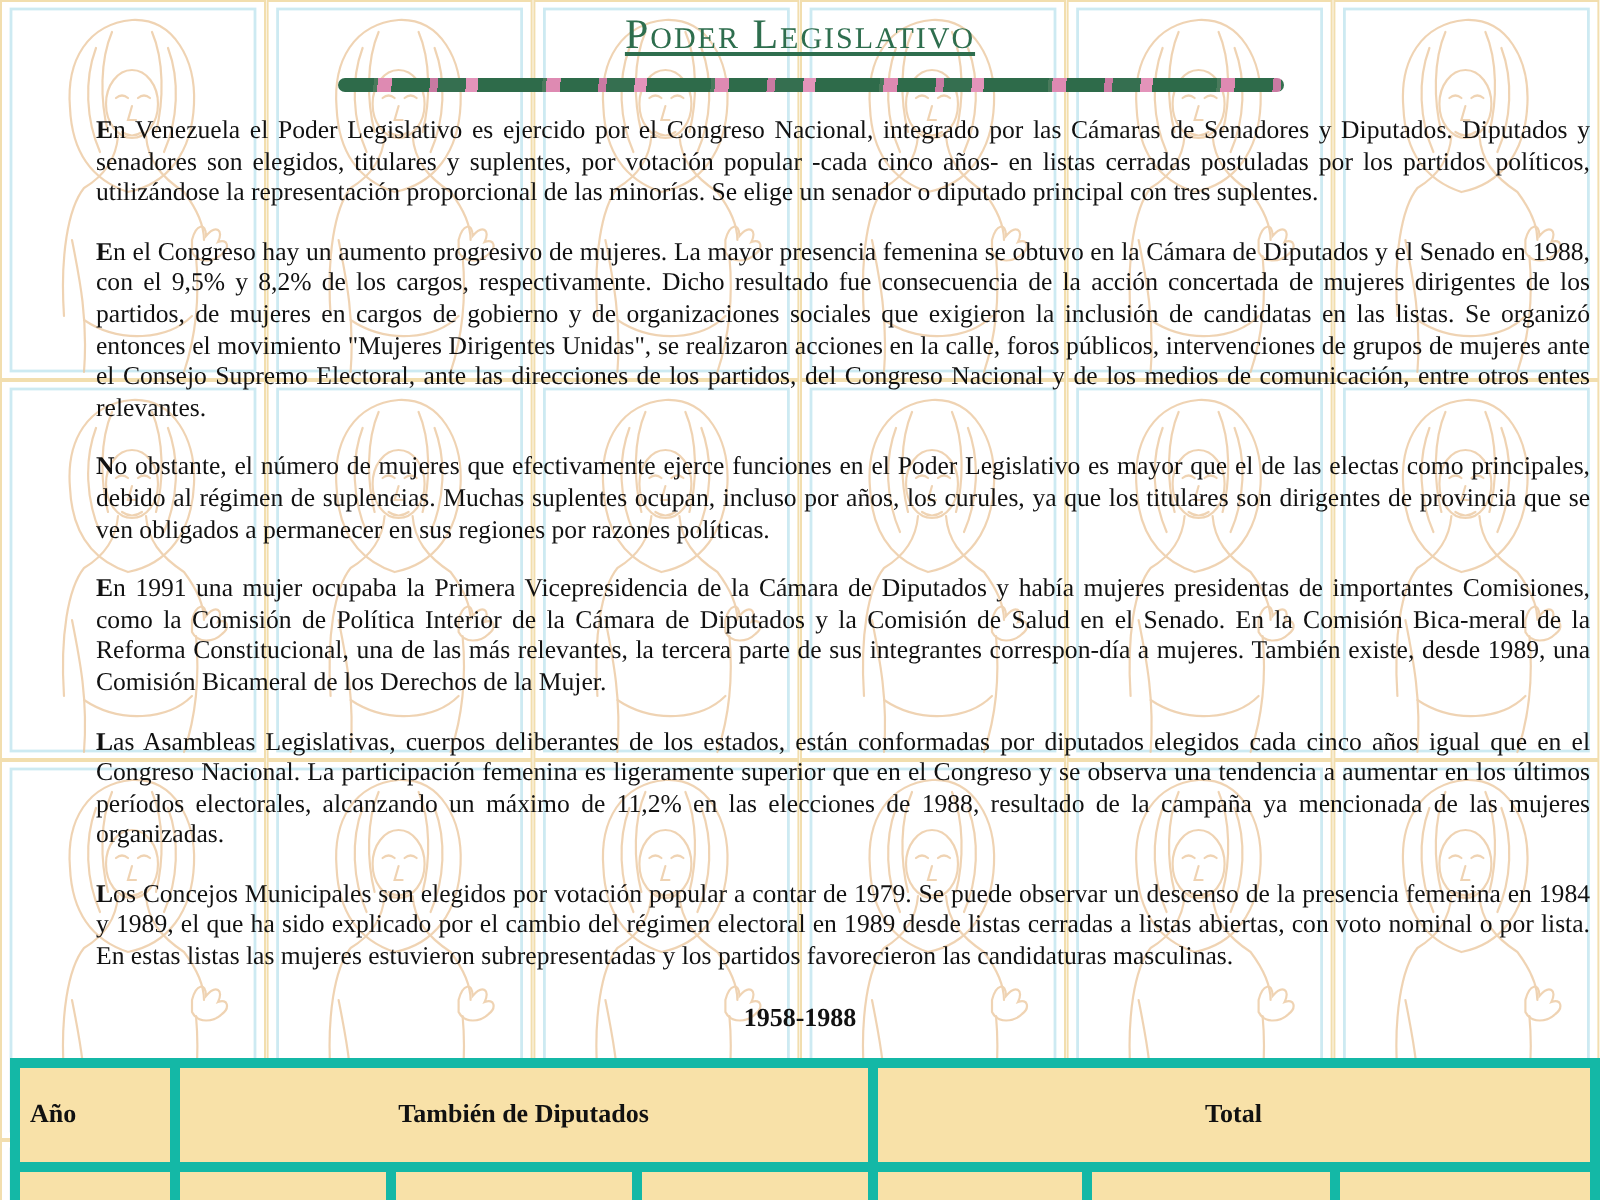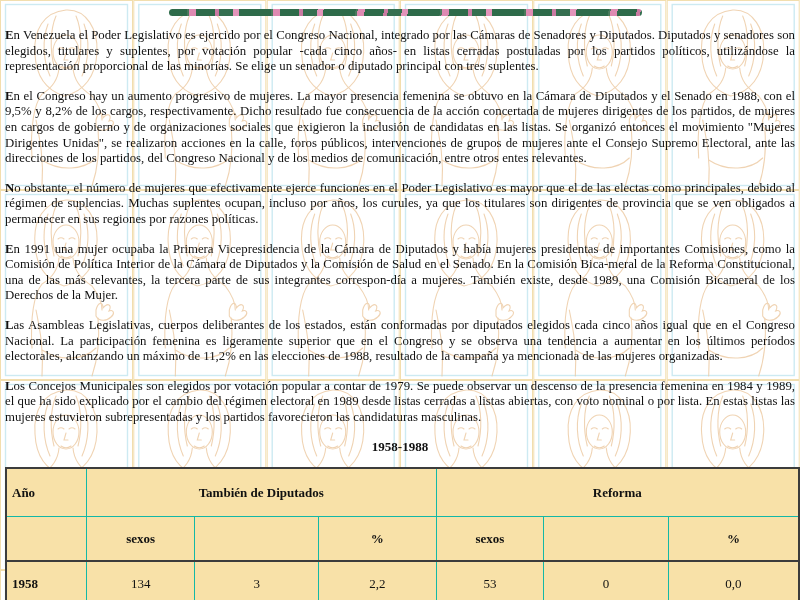--- a/index.html
+++ b/index.html
@@ -27,21 +27,21 @@
     background:repeating-linear-gradient(95deg,
       #2e6b4a 0px, #2e6b4a 18px,
       #4a7a5c 18px, #4a7a5c 20px,
       #de8ab2 20px, #de8ab2 27px,
       #2e6b4a 27px, #2e6b4a 46px,
       #c97aa2 46px, #c97aa2 50px,
       #356f50 50px, #356f50 64px,
       #e394ba 64px, #e394ba 70px,
       #2e6b4a 70px, #2e6b4a 84px);
   }
-  .paras{margin-top:12px;}
+  .paras{margin-top:12px;margin-left:43px;}
   .paras p{
     margin:0 0 14px;
     font-size:12.8px;
     line-height:15.6px;
     text-align:justify;
   }
   .lead{font-weight:bold;}
   h2.tbl-heading{
     margin:8px 0 0;text-align:center;
     font-size:13.5px;font-weight:bold;letter-spacing:0.2px;
@@ -51,21 +51,21 @@
     font-size:13px;font-weight:bold;
   }
   table.ptable{
     width:795px;margin:11px auto 0;
     border-collapse:collapse;
     background:#f8e1a8;
     border:2px solid #3c3c3c;
     font-size:13px;
   }
   table.ptable th, table.ptable td{
-    border:1px solid #14b8a6;
+    border:5px solid #14b8a6;
     padding:13px 5px;
     text-align:center;
     font-weight:bold;
     height:17px;
   }
   table.ptable tr.grp th{height:21px;}
   table.ptable tr.sub2 th{border-bottom:2px solid #3c3c3c;}
   table.ptable .left{text-align:left;}
   table.ptable td{font-weight:normal;}
   table.ptable td.ylabel{font-weight:bold;}
@@ -121,20 +121,21 @@
     <use href="#wtile" x="0" y="570"></use>
       <use href="#wtile" x="133.3" y="570"></use>
       <use href="#wtile" x="266.7" y="570"></use>
       <use href="#wtile" x="400" y="570"></use>
       <use href="#wtile" x="533.3" y="570"></use>
       <use href="#wtile" x="666.7" y="570"></use>
   </svg>
 
   <div class="content">
 
+    <h1 class="title">Poder Legislativo</h1>
 
     <div class="rule"></div>
 
     <div class="paras">
       <p><b class="lead">E</b><span>n Venezuela el Poder Legislativo es ejercido por el Congreso Nacional, integrado por las Cámaras de Senadores y Diputados. Diputados y senadores son elegidos, titulares y suplentes, por votación popular -cada cinco años- en listas cerradas postuladas por los partidos políticos, utilizándose la representación proporcional de las minorías. Se elige un senador o diputado principal con tres suplentes.</span></p>
       <p><b class="lead">E</b><span>n el Congreso hay un aumento progresivo de mujeres. La mayor presencia femenina se obtuvo en la Cámara de Diputados y el Senado en 1988, con el 9,5% y 8,2% de los cargos, respectivamente. Dicho resultado fue consecuencia de la acción concertada de mujeres dirigentes de los partidos, de mujeres en cargos de gobierno y de organizaciones sociales que exigieron la inclusión de candidatas en las listas. Se organizó entonces el movimiento "Mujeres Dirigentes Unidas", se realizaron acciones en la calle, foros públicos, intervenciones de grupos de mujeres ante el Consejo Supremo Electoral, ante las direcciones de los partidos, del Congreso Nacional y de los medios de comunicación, entre otros entes relevantes.</span></p>
       <p><b class="lead">N</b><span>o obstante, el número de mujeres que efectivamente ejerce funciones en el Poder Legislativo es mayor que el de las electas como principales, debido al régimen de suplencias. Muchas suplentes ocupan, incluso por años, los curules, ya que los titulares son dirigentes de provincia que se ven obligados a permanecer en sus regiones por razones políticas.</span></p>
       <p><b class="lead">E</b><span>n 1991 una mujer ocupaba la Primera Vicepresidencia de la Cámara de Diputados y había mujeres presidentas de importantes Comisiones, como la Comisión de Política Interior de la Cámara de Diputados y la Comisión de Salud en el Senado. En la Comisión Bica-meral de la Reforma Constitucional, una de las más relevantes, la tercera parte de sus integrantes correspon-día a mujeres. También existe, desde 1989, una Comisión Bicameral de los Derechos de la Mujer.</span></p>
       <p><b class="lead">L</b><span>as Asambleas Legislativas, cuerpos deliberantes de los estados, están conformadas por diputados elegidos cada cinco años igual que en el Congreso Nacional. La participación femenina es ligeramente superior que en el Congreso y se observa una tendencia a aumentar en los últimos períodos electorales, alcanzando un máximo de 11,2% en las elecciones de 1988, resultado de la campaña ya mencionada de las mujeres organizadas.</span></p>
       <p><b class="lead">L</b><span>os Concejos Municipales son elegidos por votación popular a contar de 1979. Se puede observar un descenso de la presencia femenina en 1984 y 1989, el que ha sido explicado por el cambio del régimen electoral en 1989 desde listas cerradas a listas abiertas, con voto nominal o por lista. En estas listas las mujeres estuvieron subrepresentadas y los partidos favorecieron las candidaturas masculinas.</span></p>
@@ -149,21 +150,21 @@
           <col style="width:123px">
           <col style="width:117px">
         <col style="width:107px">
           <col style="width:124px">
           <col style="width:130px">
       </colgroup>
       <tbody>
         <tr class="grp">
           <th class="left">Año</th>
           <th colspan="3">También de Diputados</th>
-          <th colspan="3">Reforma</th>
+          <th colspan="3">Total</th>
         </tr>
         <tr class="sub2">
           <th class="left"></th>
           <th>sexos</th>
           <th></th>
           <th>%</th>
           <th>sexos</th>
           <th></th>
           <th>%</th>
         </tr>

